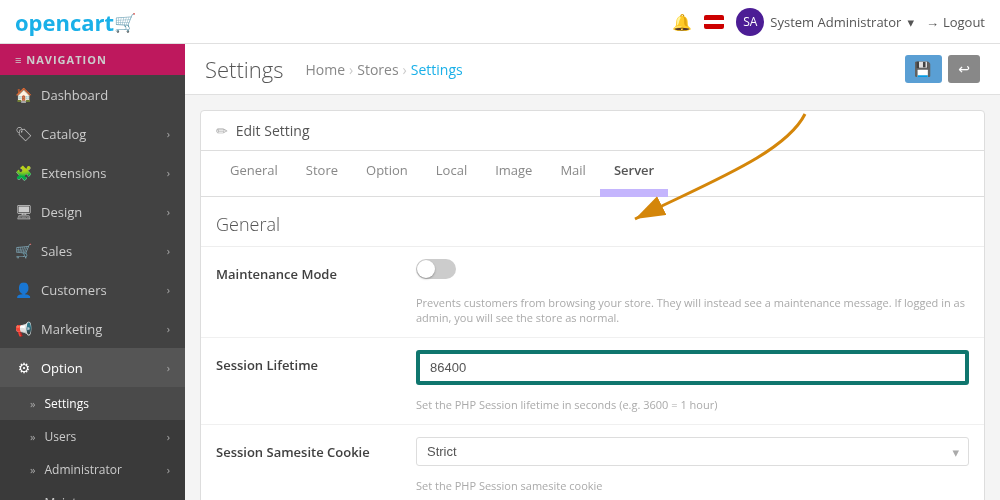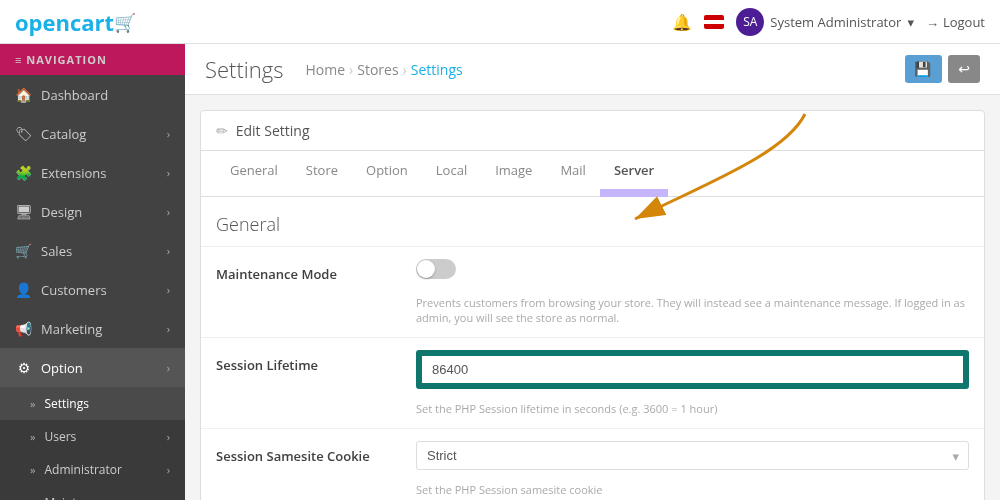--- a/index.html
+++ b/index.html
@@ -203,21 +203,21 @@
       position: absolute;
       top: 1px;
       left: 1px;
       transition: left 0.2s;
       box-shadow: 0 1px 2px rgba(0,0,0,0.3);
     }
 
     .form-input {
       width: 100%;
       padding: 6px 10px;
-      border: 6px solid #0f766e;
+      border: 4px solid #0f766e;
       border-radius: 3px;
       font-size: 13px;
       color: #555;
       outline: none;
     }
     .form-select-wrap {
       position: relative;
       display: block;
     }
     .form-select {

